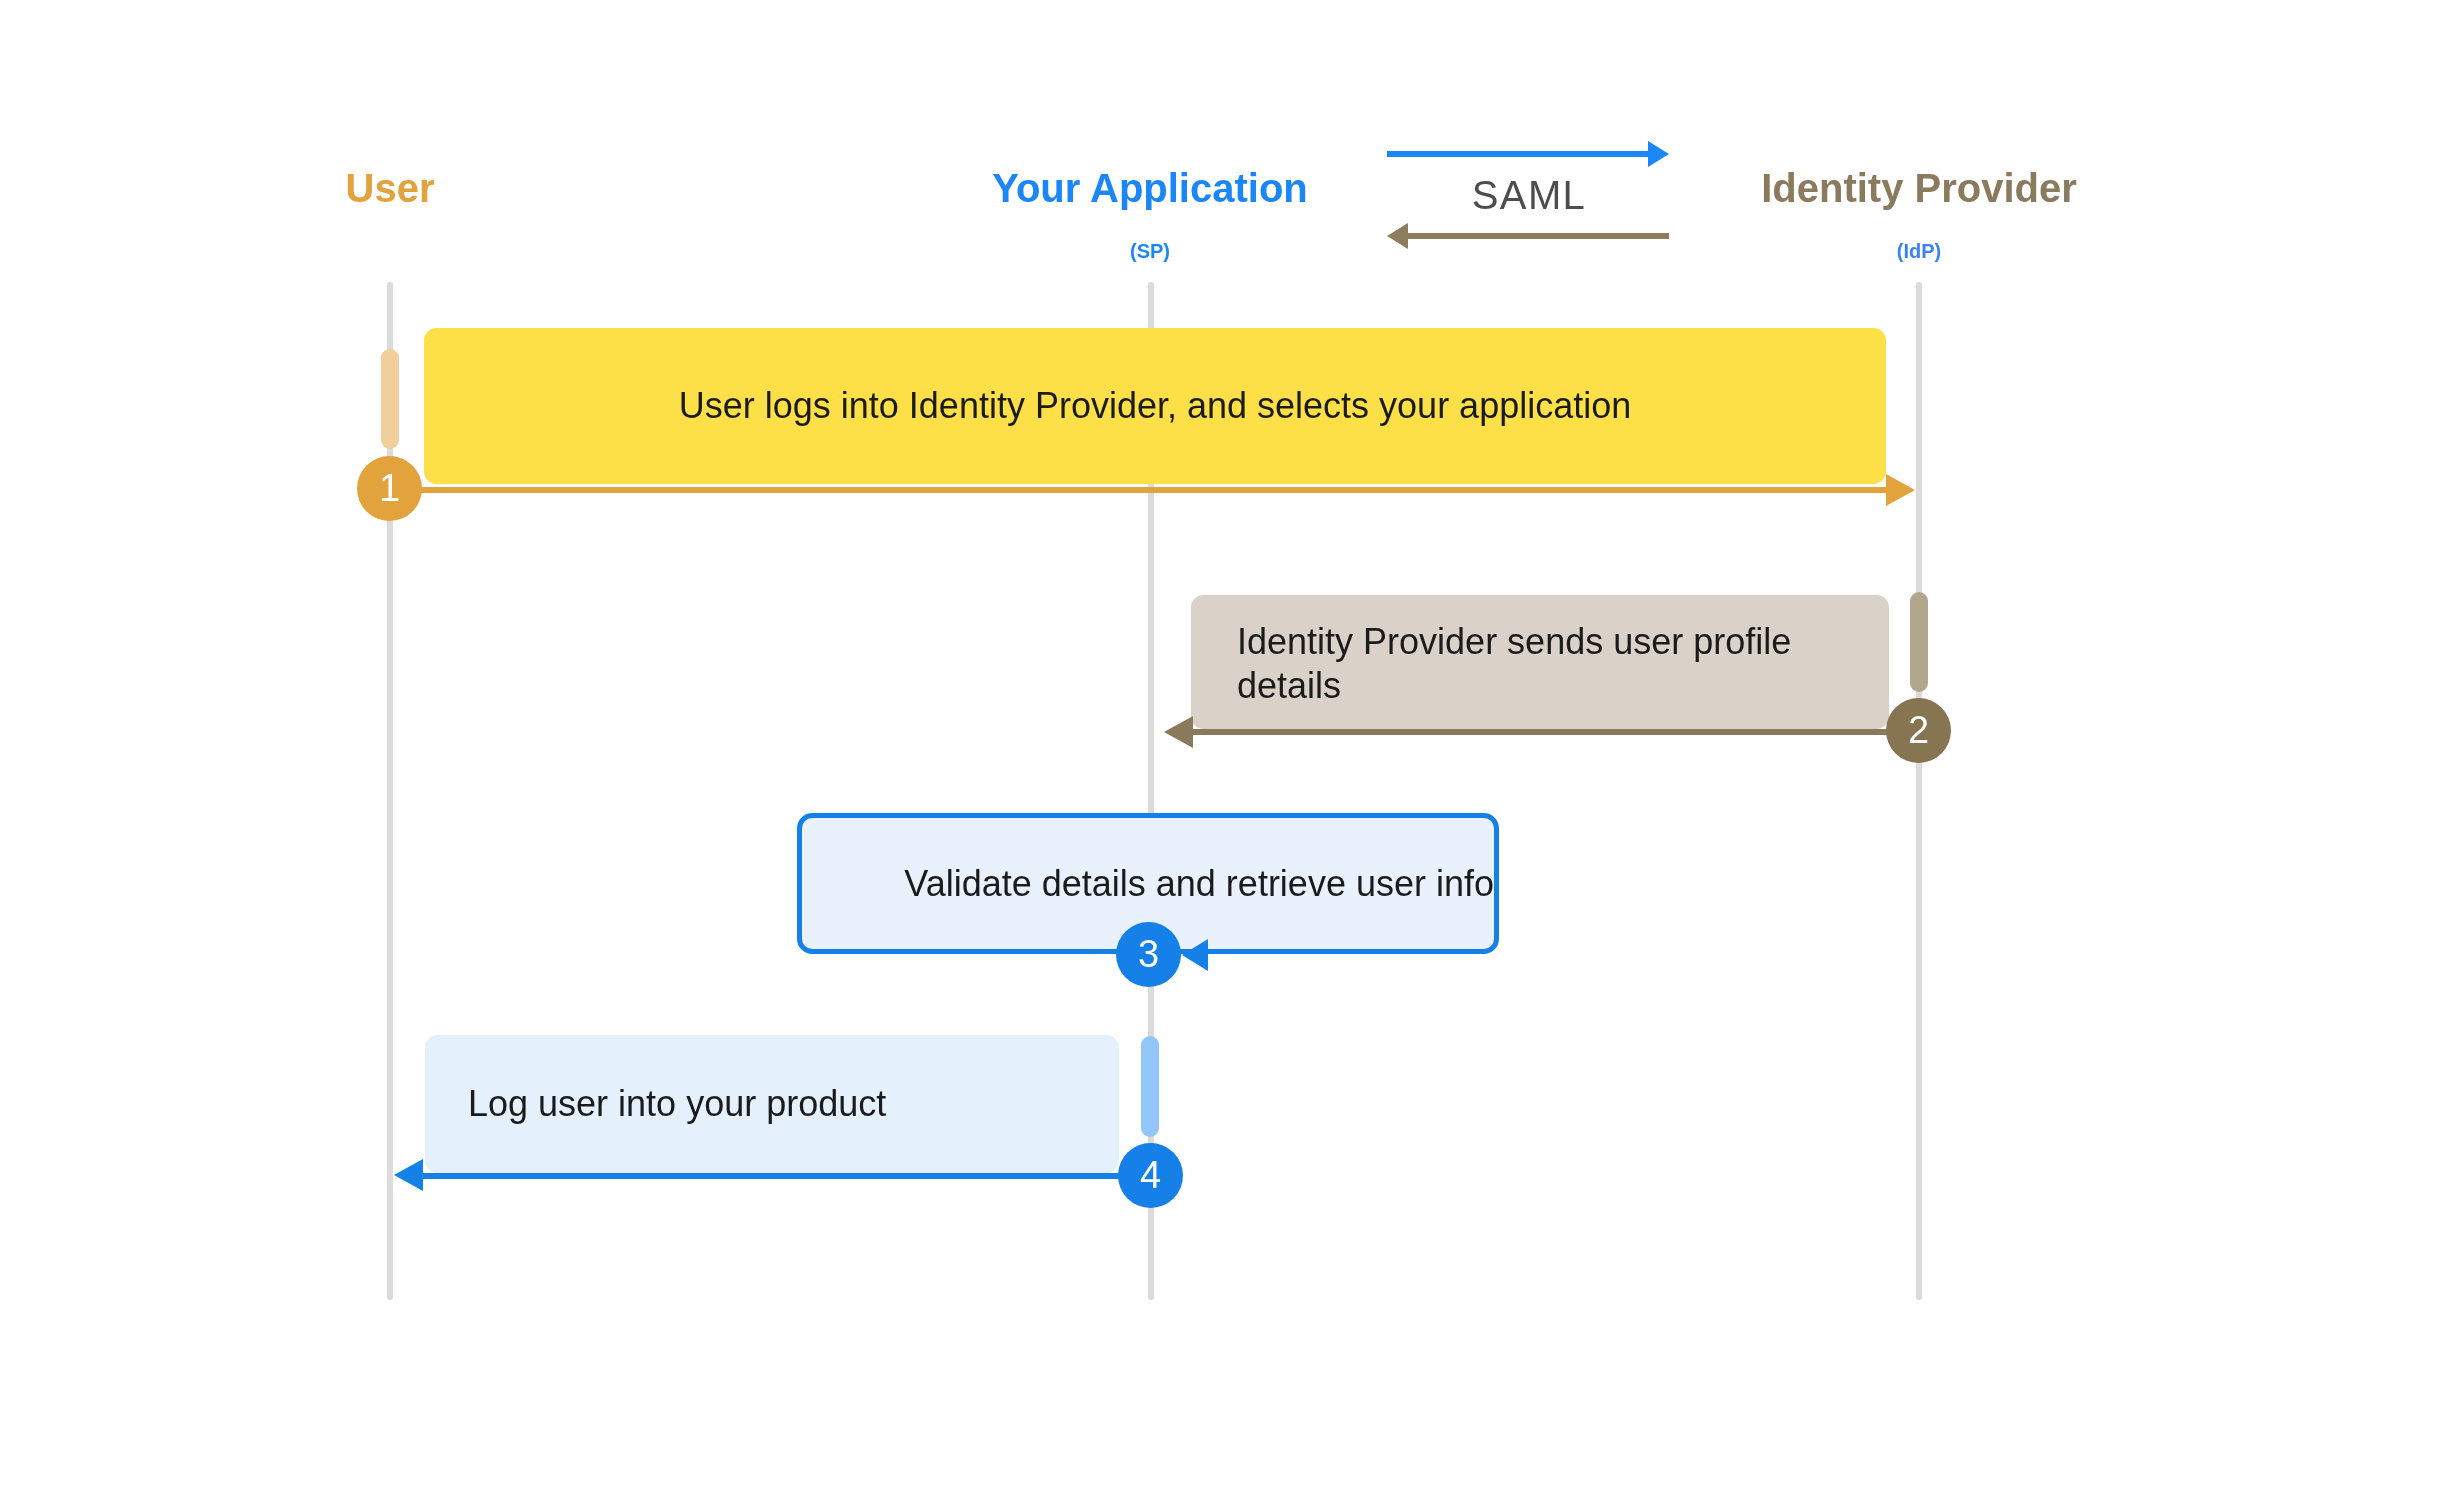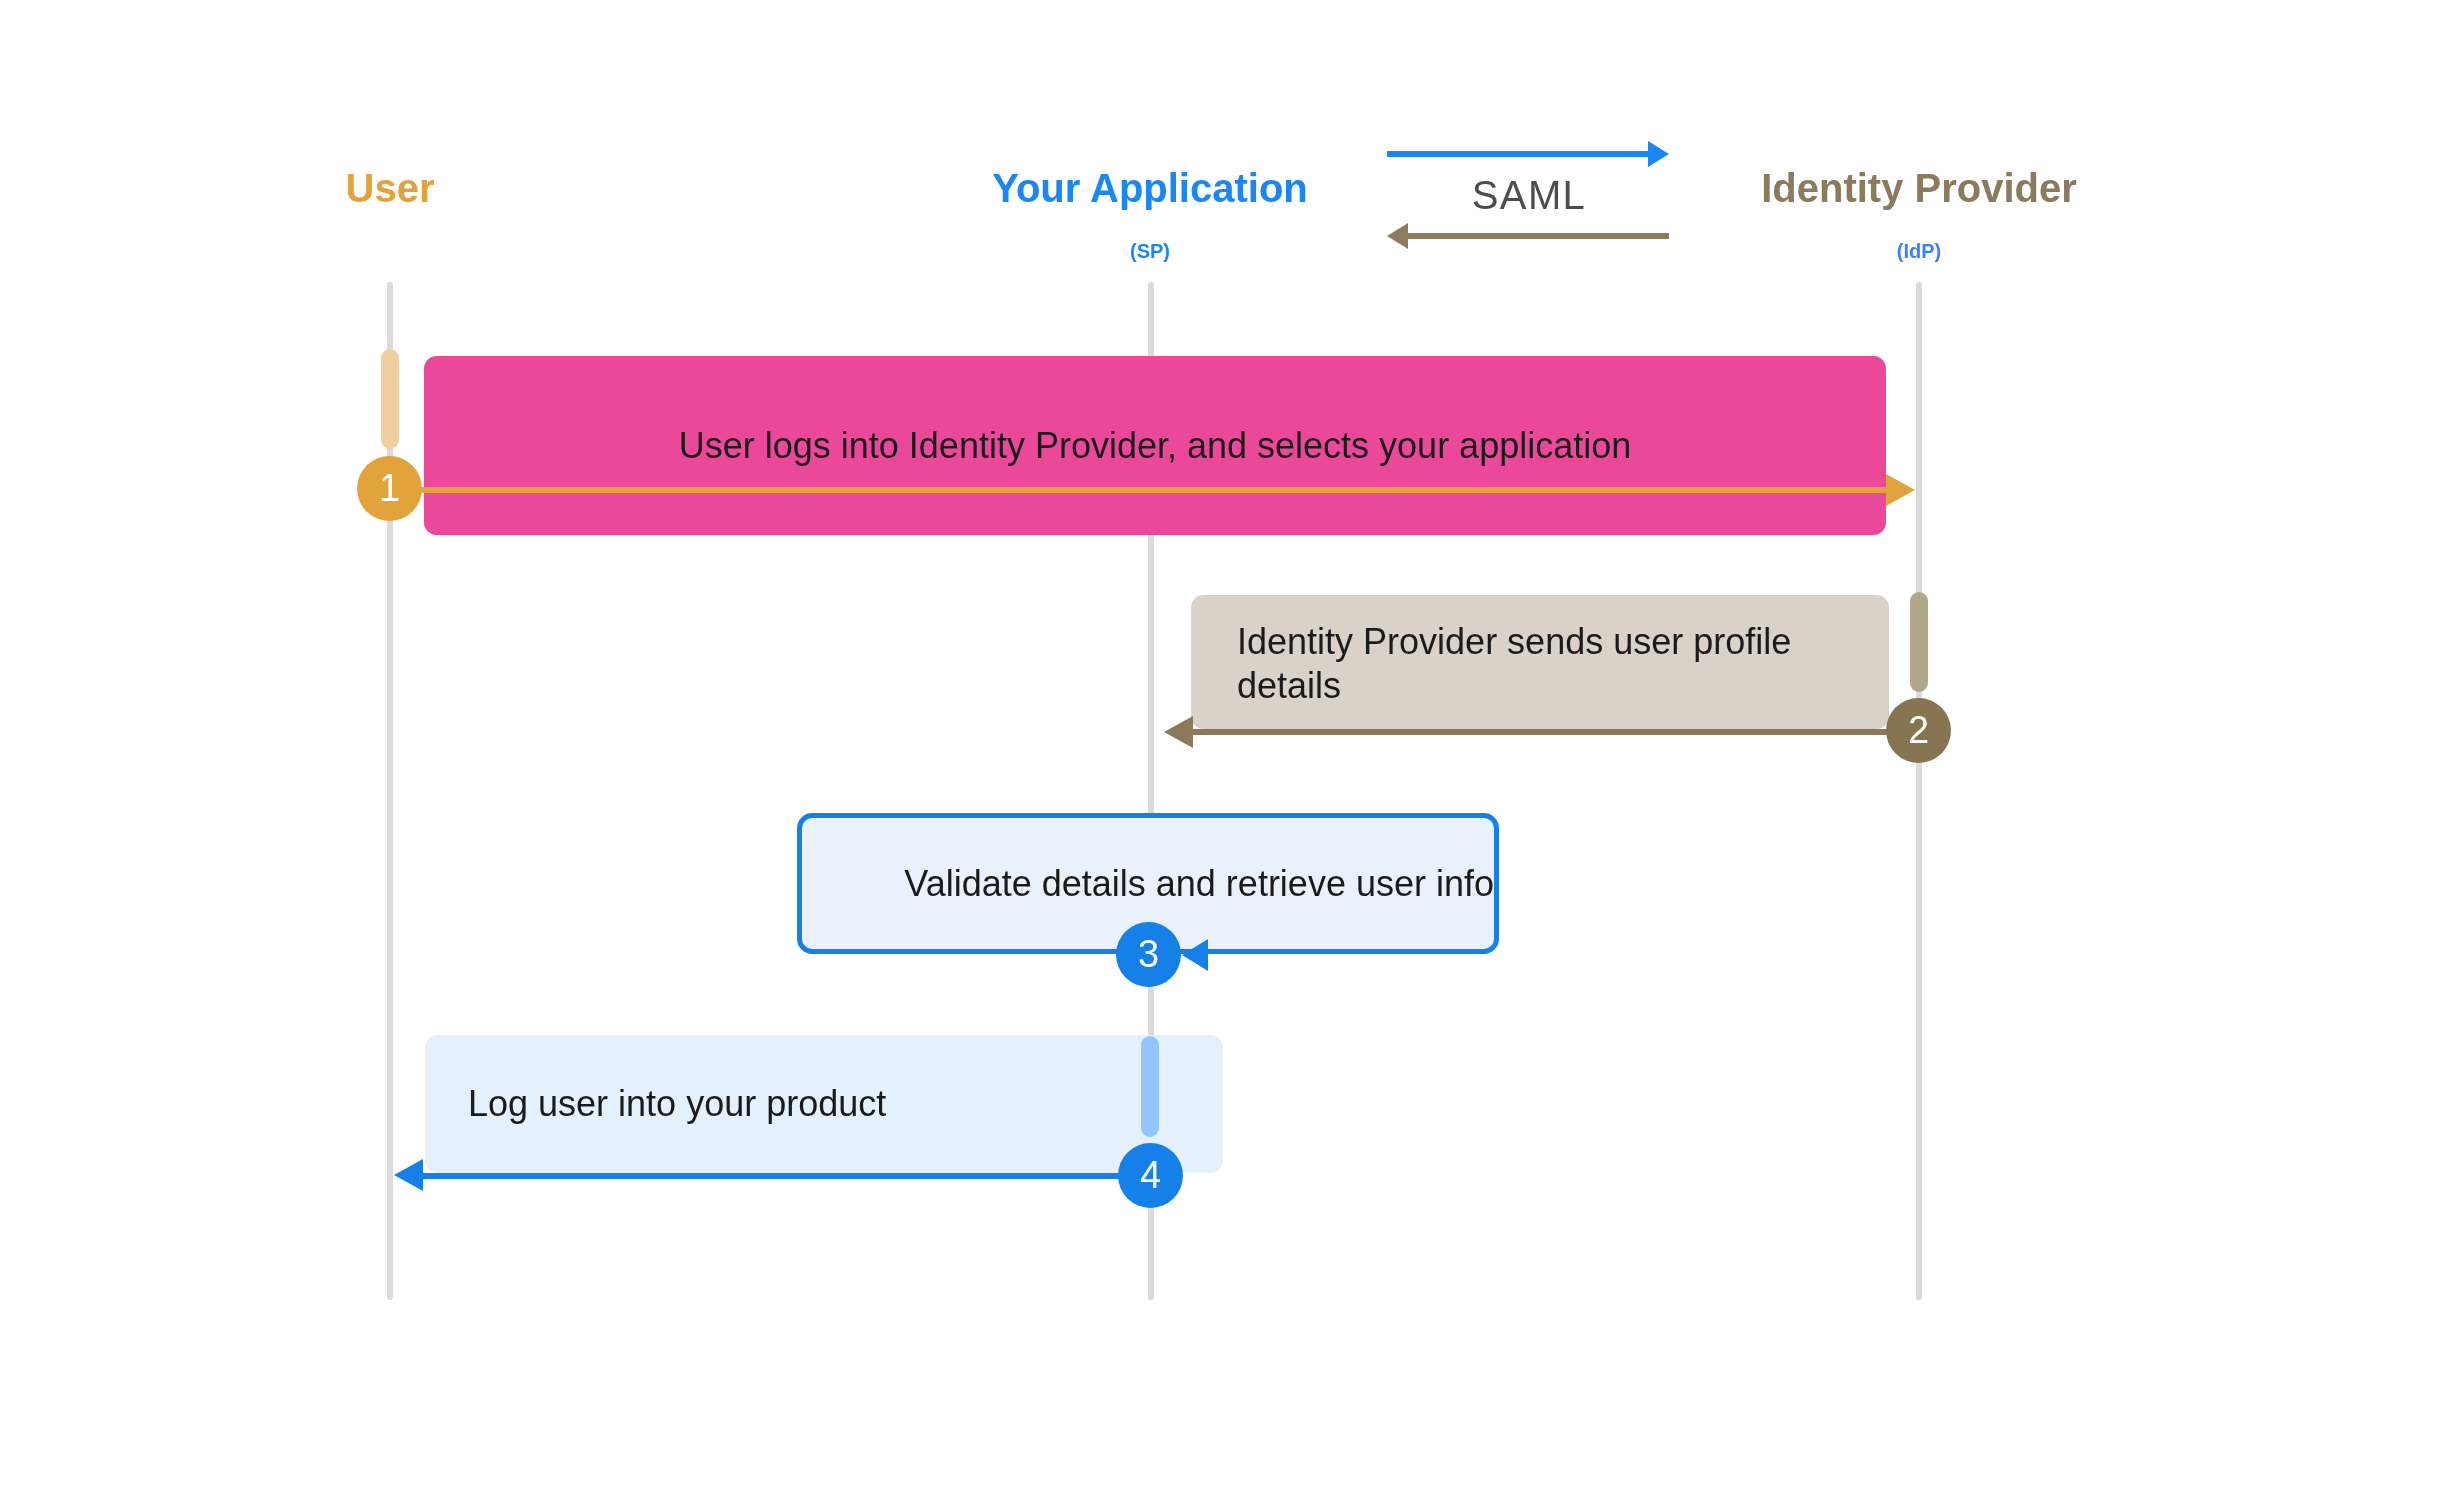--- a/index.html
+++ b/index.html
@@ -46,21 +46,21 @@
   .center-box{display:flex;align-items:center;justify-content:center;text-align:center;}
   .num-circle{position:absolute;width:65px;height:65px;border-radius:50%;
     display:flex;align-items:center;justify-content:center;
     color:#ffffff;font-size:38px;font-weight:500;z-index:5;}
   .act-bar{position:absolute;width:18px;border-radius:9px;z-index:2;}
   .shaft{position:absolute;height:5.6px;z-index:1;}
   .tri{position:absolute;width:0;height:0;z-index:3;}
 
   
   #bar1{left:381px;top:349px;height:100px;background:#F0CF9C;}
-  #box1{left:424px;top:356px;width:1462px;height:179px;background:#ec4899;border-radius:12.5px;}
+  #box1{left:424px;top:328px;width:1462px;height:156px;background:#fde047;border-radius:12.5px;}
   #arrow1-shaft{left:390px;top:487px;width:1497px;background:#E2A33C;}
   #arrow1-head{left:1886px;top:474px;
     border-top:16px solid transparent;border-bottom:16px solid transparent;border-left:29px solid #E2A33C;}
   #circle1{left:357px;top:456px;background:#E2A33C;}
 
   
   #box2{left:1191px;top:595px;width:698px;height:134px;background:#DAD1C8;border-radius:12.5px;
     padding:25px 0 0 46px;line-height:44px;}
   #bar2{left:1910px;top:592px;height:100px;background:#B2A68D;}
   #arrow2-shaft{left:1193px;top:729px;width:696px;background:#8A795B;}
@@ -69,21 +69,21 @@
   #circle2{left:1886px;top:698px;background:#877551;}
 
   
   #box3{left:797px;top:813px;width:702px;height:141px;background:#E9F2FC;
     border:5.6px solid #1480E8;border-radius:15.3px;justify-content:flex-end;}
   #circle3{left:1116px;top:922px;background:#1480E8;}
   #arrow3-head{left:1182px;top:939px;
     border-top:16px solid transparent;border-bottom:16px solid transparent;border-right:26.5px solid #1480E8;}
 
   
-  #box4{left:425px;top:1035px;width:798px;height:138px;background:#E4F1FC;border-radius:12.5px;
+  #box4{left:425px;top:1035px;width:694px;height:138px;background:#E4F1FC;border-radius:12.5px;
     display:flex;align-items:center;padding-left:43px;}
   #bar4{left:1141px;top:1036px;height:101px;background:#93C6F8;}
   #arrow4-shaft{left:418px;top:1173px;width:733px;background:#1480E8;}
   #arrow4-head{left:394px;top:1159px;
     border-top:16px solid transparent;border-bottom:16px solid transparent;border-right:29px solid #1480E8;}
   #circle4{left:1118px;top:1143px;background:#1480E8;}
 </style>
 </head>
 <body>
 

